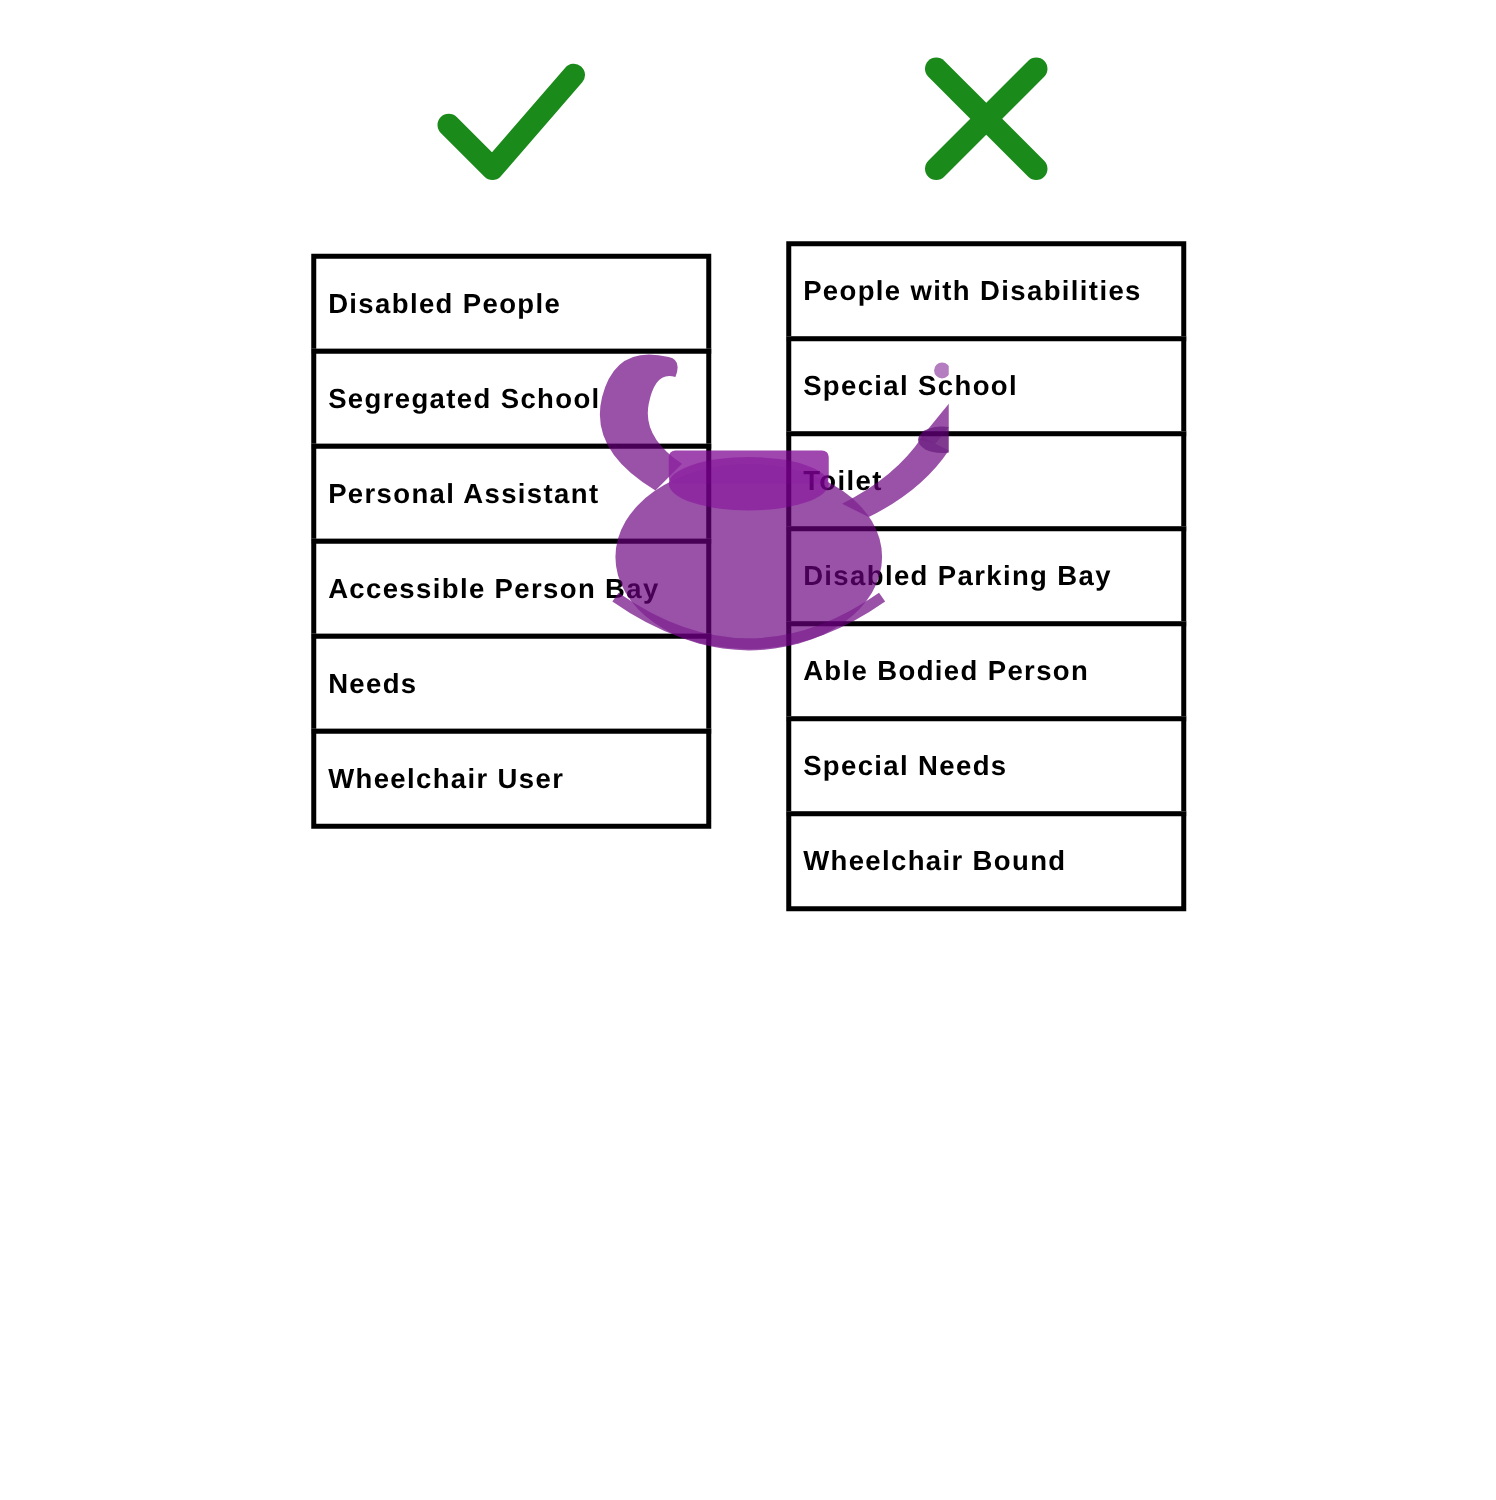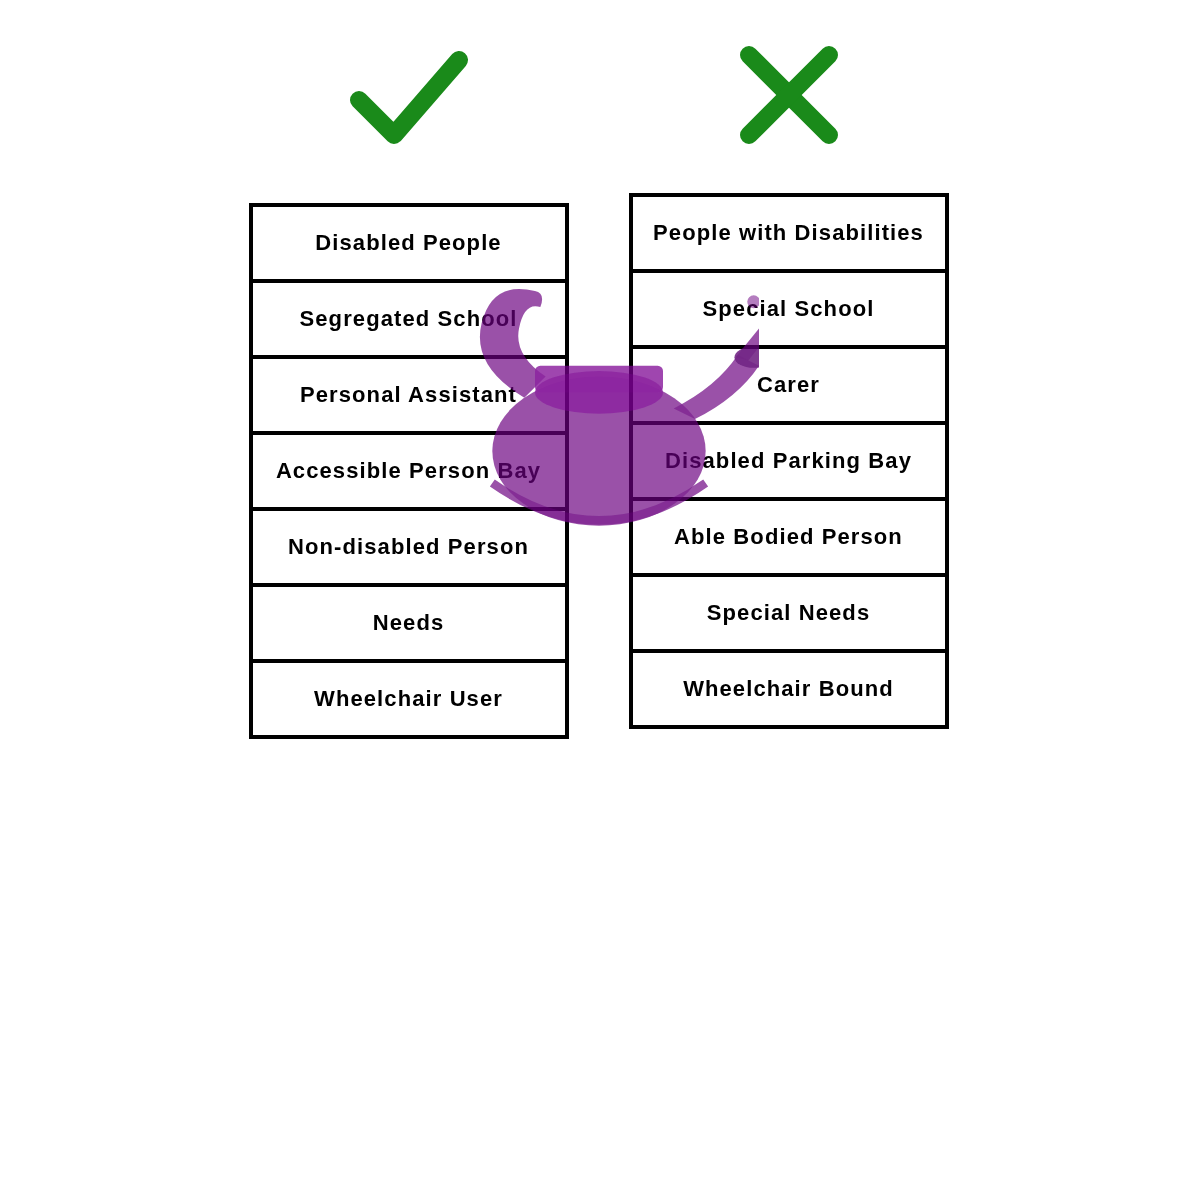--- a/index.html
+++ b/index.html
@@ -46,21 +46,20 @@
       text-align: center;
       line-height: 1;
     }
 
     .term-box {
       width: 100%;
       border: 4px solid #000000;
       background: #ffffff;
       display: flex;
       align-items: center;
-      justify-content: center;
       text-align: center;
       padding: 14px 10px;
       min-height: 80px;
       margin-bottom: -4px;
     }
 
     .term-box span {
       font-size: 22px;
       font-weight: 900;
       letter-spacing: 0.05em;
@@ -102,23 +101,20 @@
       <div class="term-box">
         <span>Segregated School</span>
       </div>
       <div class="term-box">
         <span>Personal Assistant</span>
       </div>
       <div class="term-box">
         <span>Accessible Person Bay</span>
       </div>
       <div class="term-box">
-        <span>Non-disabled Person</span>
-      </div>
-      <div class="term-box">
         <span>Needs</span>
       </div>
       <div class="term-box">
         <span>Wheelchair User</span>
       </div>
     </div>
 
     <div class="watermark">
       <svg viewBox="0 0 300 350" xmlns="http://www.w3.org/2000/svg">
 
@@ -150,21 +146,21 @@
           <line x1="95" y1="15" x2="15" y2="95" stroke="#1a8a1a" stroke-width="18" stroke-linecap="round"></line>
         </svg>
       </div>
       <div class="term-box">
         <span>People with Disabilities</span>
       </div>
       <div class="term-box">
         <span>Special School</span>
       </div>
       <div class="term-box">
-        <span>Carer</span>
+        <span>Toilet</span>
       </div>
       <div class="term-box">
         <span>Disabled Parking Bay</span>
       </div>
       <div class="term-box">
         <span>Able Bodied Person</span>
       </div>
       <div class="term-box">
         <span>Special Needs</span>
       </div>

